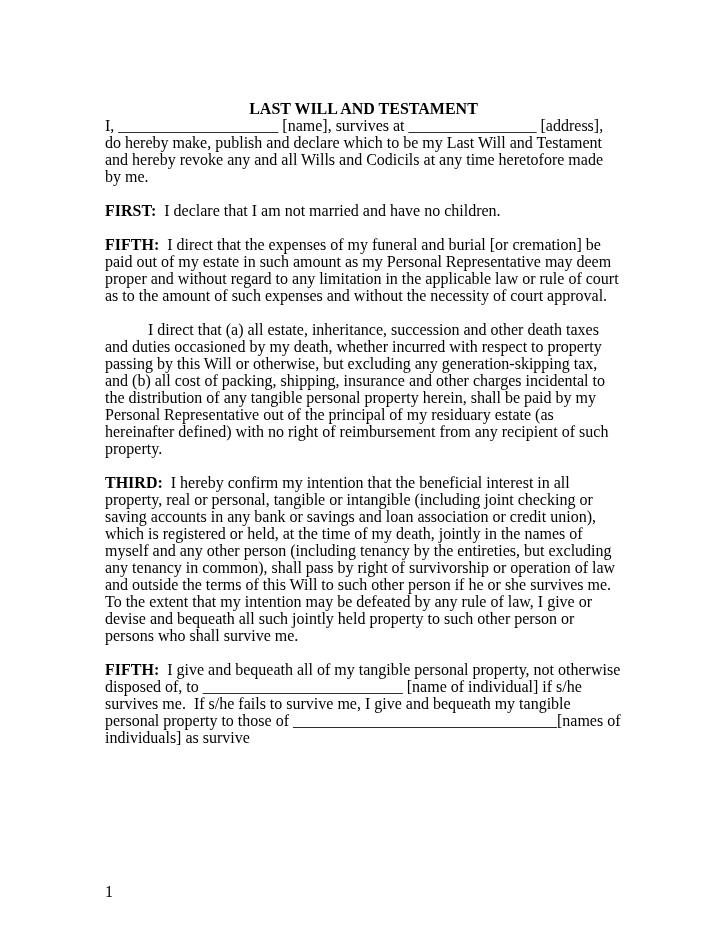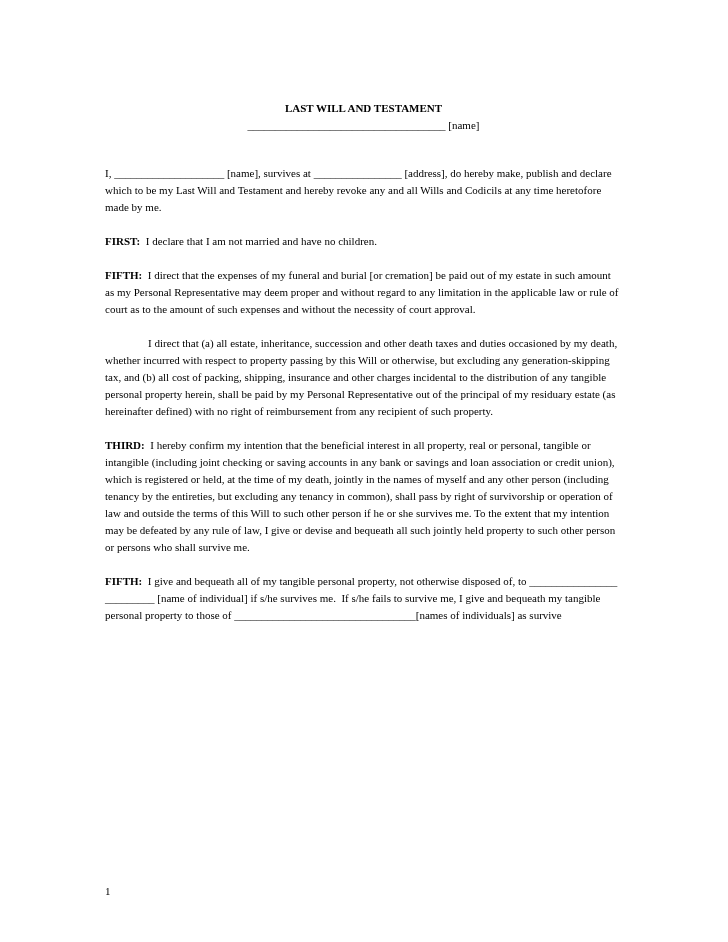--- a/index.html
+++ b/index.html
@@ -7,21 +7,21 @@
     padding: 0;
     background: #ffffff;
   }
   .page {
     position: relative;
     width: 728px;
     height: 942px;
     background: #ffffff;
     color: #000000;
     font-family: "Liberation Serif", "DejaVu Serif", serif;
-    font-size: 11px;
+    font-size: 16px;
     line-height: 17px;
     overflow: hidden;
   }
   .content {
     position: absolute;
     left: 105px;
     top: 100px;
     width: 517px;
   }
   .para {
@@ -57,21 +57,20 @@
     left: 105px;
     top: 883px;
   }
 </style>
 </head>
 <body>
 
 <div class="page">
   <div class="content" id="doc">
       <p class="para title"><span class="bold">LAST WILL AND TESTAMENT</span></p>
-      <p class="para center name-line"><span class="blank">____________________________________</span><span> [name]</span></p>
       <p class="para body"><span>I, </span><span class="blank">____________________</span><span> [name], survives at </span><span class="blank">________________</span><span> [address], do hereby make, publish and declare which to be my Last Will and Testament and hereby revoke any and all Wills and Codicils at any time heretofore made by me.</span></p>
       <p class="para body"><span class="bold">FIRST:</span><span>  I declare that I am not married and have no children.</span></p>
       <p class="para body"><span class="bold">FIFTH:</span><span>  I direct that the expenses of my funeral and burial [or cremation] be paid out of my estate in such amount as my Personal Representative may deem proper and without regard to any limitation in the applicable law or rule of court as to the amount of such expenses and without the necessity of court approval.</span></p>
       <p class="para body indent"><span>I direct that (a) all estate, inheritance, succession and other death taxes and duties occasioned by my death, whether incurred with respect to property passing by this Will or otherwise, but excluding any generation-skipping tax, and (b) all cost of packing, shipping, insurance and other charges incidental to the distribution of any tangible personal property herein, shall be paid by my Personal Representative out of the principal of my residuary estate (as hereinafter defined) with no right of reimbursement from any recipient of such property.</span></p>
       <p class="para body"><span class="bold">THIRD:</span><span>  I hereby confirm my intention that the beneficial interest in all property, real or personal, tangible or intangible (including joint checking or saving accounts in any bank or savings and loan association or credit union), which is registered or held, at the time of my death, jointly in the names of myself and any other person (including tenancy by the entireties, but excluding any tenancy in common), shall pass by right of survivorship or operation of law and outside the terms of this Will to such other person if he or she survives me. To the extent that my intention may be defeated by any rule of law, I give or devise and bequeath all such jointly held property to such other person or persons who shall survive me.</span></p>
       <p class="para body"><span class="bold">FIFTH:</span><span>  I give and bequeath all of my tangible personal property, not otherwise disposed of, to </span><span class="blank">_________________________</span><span> [name of individual] if s/he survives me.  If s/he fails to survive me, I give and bequeath my tangible personal property to those of </span><span class="blank">_________________________________</span><span>[names of individuals] as survive</span></p>
     </div>
   <div class="page-number">1</div>
 </div>
 

